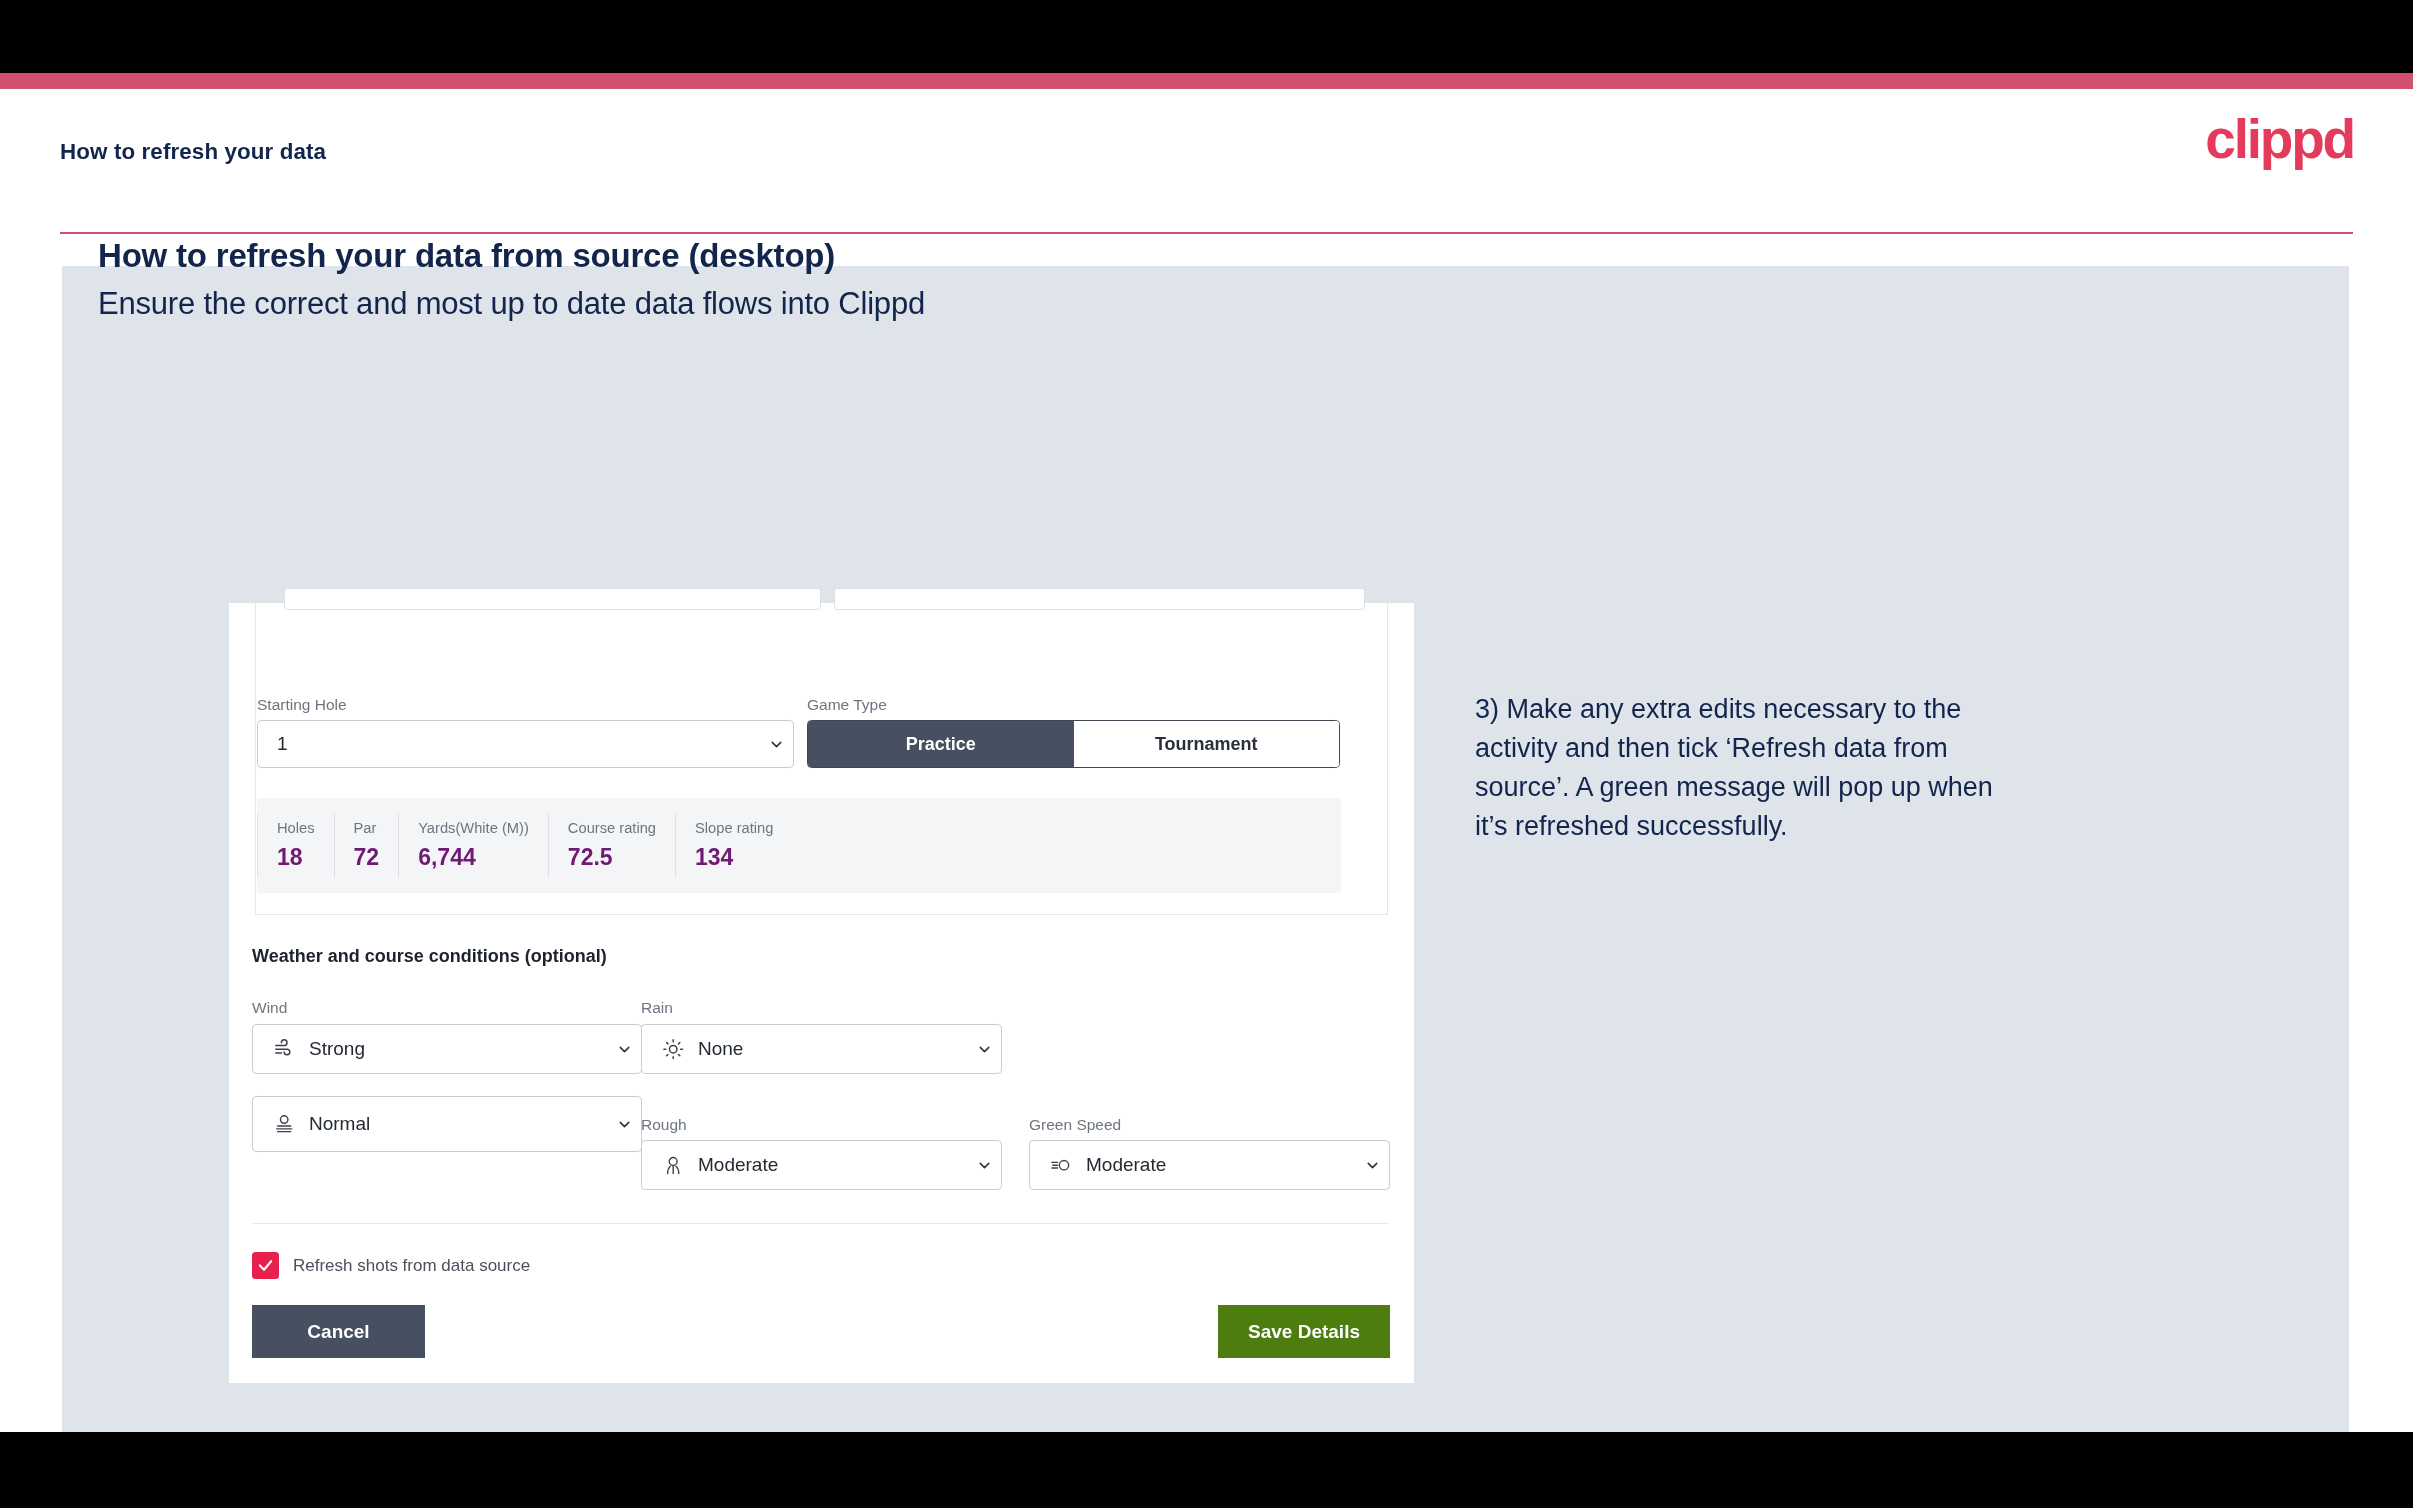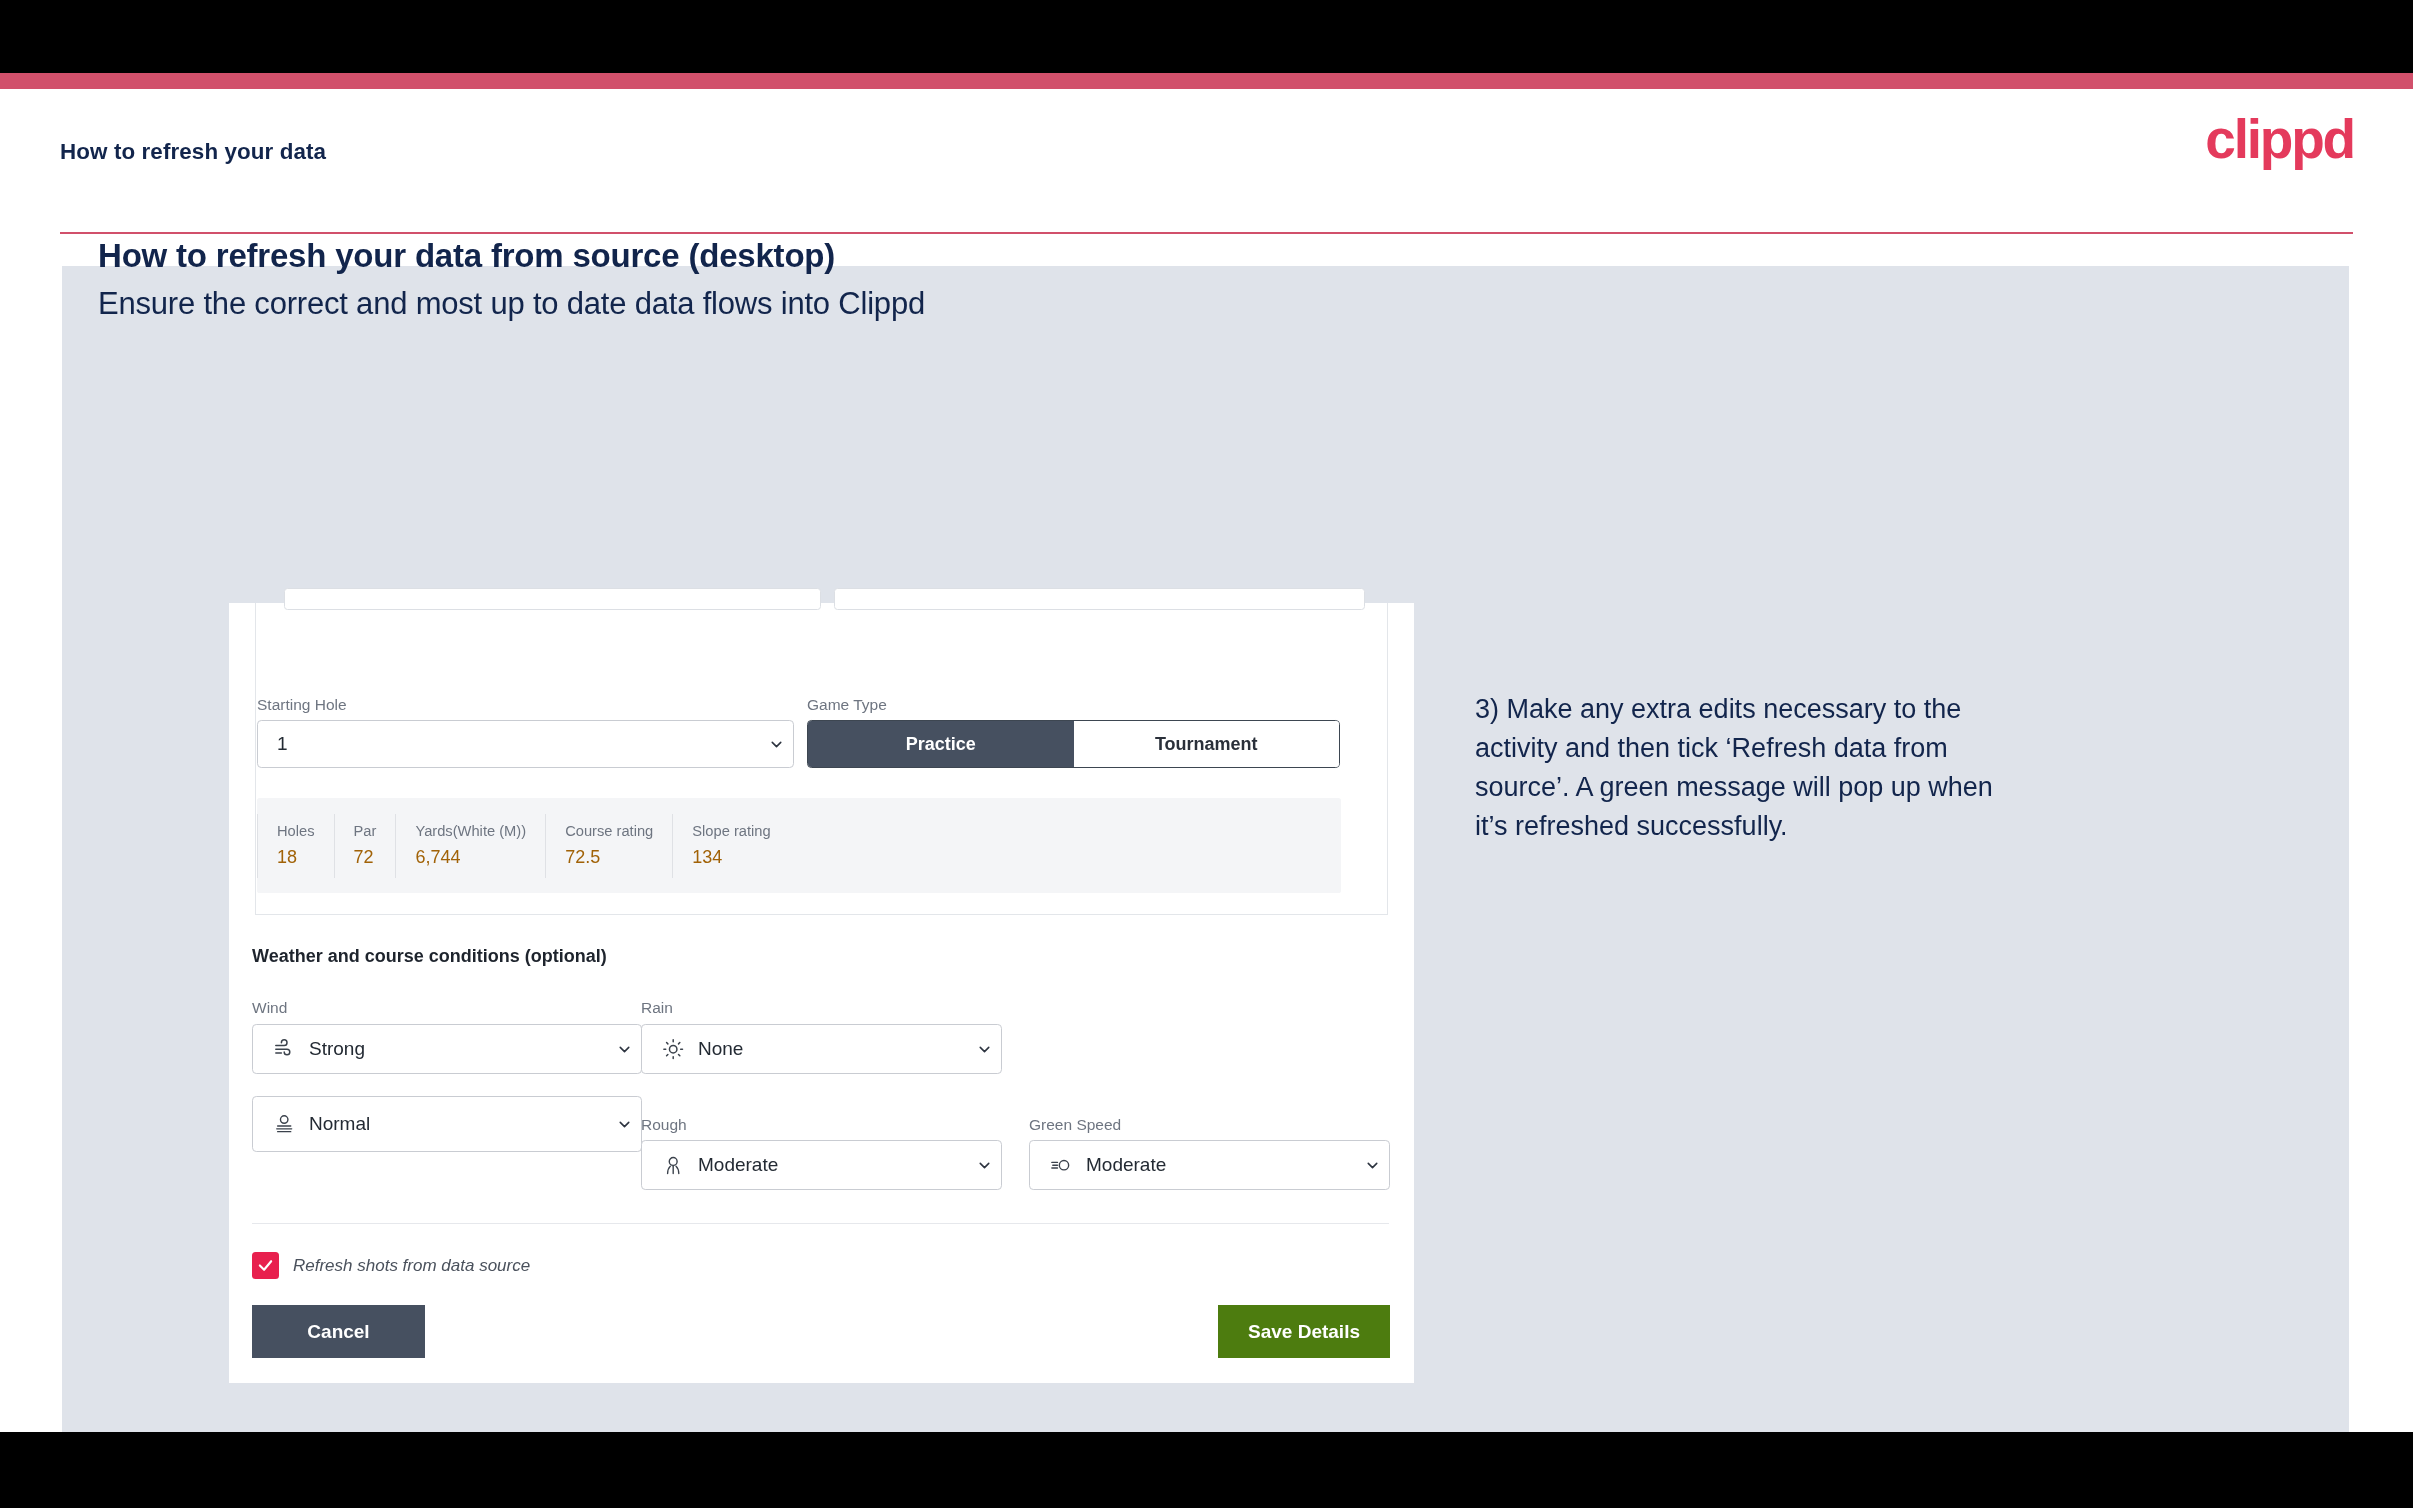--- a/index.html
+++ b/index.html
@@ -219,23 +219,23 @@
     flex-direction: column;
     justify-content: center;
   }
   .stat-label {
     font-size: 14.7px;
     color: #6e7581;
     margin-bottom: 7.8px;
     white-space: nowrap;
   }
   .stat-value {
-    font-size: 18px;
-    font-weight: 400;
-    color: #a16207;
+    font-size: 23px;
+    font-weight: 700;
+    color: #701a75;
   }
 
   
   .weather-heading {
     position: absolute;
     left: 252px; top: 857px;
     font-size: 18px;
     font-weight: 700;
     color: #1e242d;
   }
@@ -272,21 +272,20 @@
     border-radius: 3.5px;
     display: flex;
     align-items: center;
     justify-content: center;
   }
   .checkbox svg { display: block; }
   .check-label {
     font-size: 17px;
     color: #4a515c;
     margin-left: 14px;
-    font-style: italic;
   }
 
   
   .btn {
     position: absolute;
     display: flex;
     align-items: center;
     justify-content: center;
     border-radius: 0;
     font-size: 19px;

